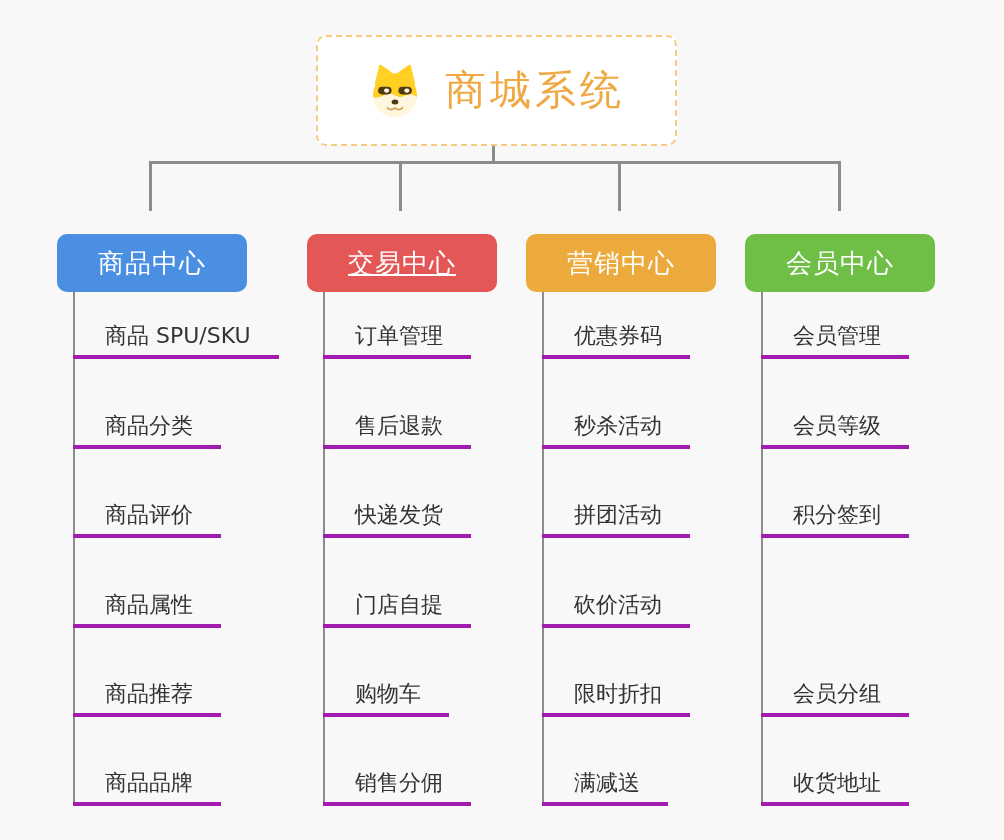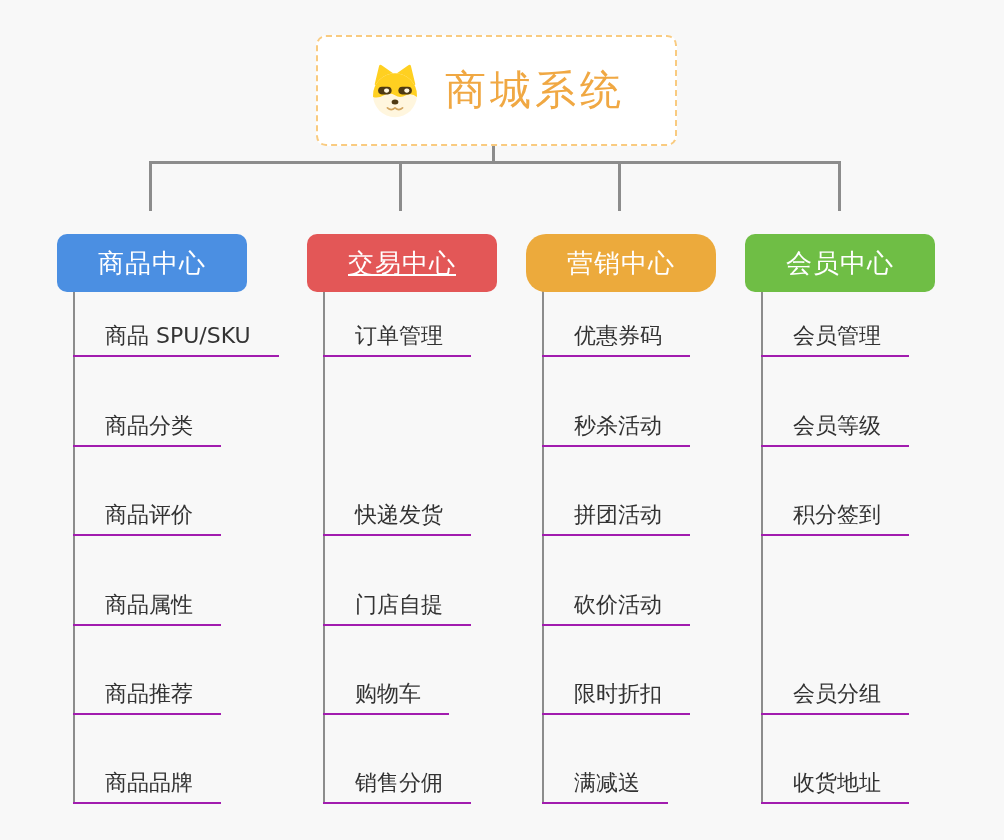--- a/index.html
+++ b/index.html
@@ -41,30 +41,30 @@
   .branch{
     position:absolute;top:210px;width:190px;height:58px;
     border-radius:10px;
     display:flex;align-items:center;justify-content:center;
     color:#ffffff;font-size:26px;letter-spacing:1px;
     cursor:default;
     margin-top:24px;
   }
   .b0{left:57px;background:#4b8fe2;}
   .b1{left:307px;background:#e35757;text-decoration:underline;}
-  .b2{left:526px;background:#ecaa3c;border-radius:20px;}
+  .b2{left:526px;background:#ecaa3c;}
   .b3{left:745px;background:#6fbe45;font-family:Liberation Serif, serif;}
 
   
   .item{
     position:absolute;
     height:36px;
     display:flex;align-items:flex-end;
     padding:0 28px 4px 32px;
-    border-bottom:2px solid #a21caf;
+    border-bottom:4px solid #a21caf;
     font-size:22px;color:#333333;
     white-space:nowrap;
   }
   .colA{left:73px}.colB{left:323px}.colC{left:542px}.colD{left:761px}
   .row0{top:315px}.row1{top:405px}.row2{top:494px}
   .row3{top:584px}.row4{top:673px}.row5{top:762px}
 </style>
 </head>
 <body>
 
@@ -117,20 +117,21 @@
   </div>
 
   <div class="item colA row0">商品 SPU/SKU</div>
   <div class="item colA row1">商品分类</div>
   <div class="item colA row2">商品评价</div>
   <div class="item colA row3">商品属性</div>
   <div class="item colA row4">商品推荐</div>
   <div class="item colA row5">商品品牌</div>
 
   <div class="item colB row0">订单管理</div>
+  <div class="item colB row1">售后退款</div>
   <div class="item colB row2">快递发货</div>
   <div class="item colB row3">门店自提</div>
   <div class="item colB row4">购物车</div>
   <div class="item colB row5">销售分佣</div>
 
   <div class="item colC row0">优惠券码</div>
   <div class="item colC row1">秒杀活动</div>
   <div class="item colC row2">拼团活动</div>
   <div class="item colC row3">砍价活动</div>
   <div class="item colC row4">限时折扣</div>

